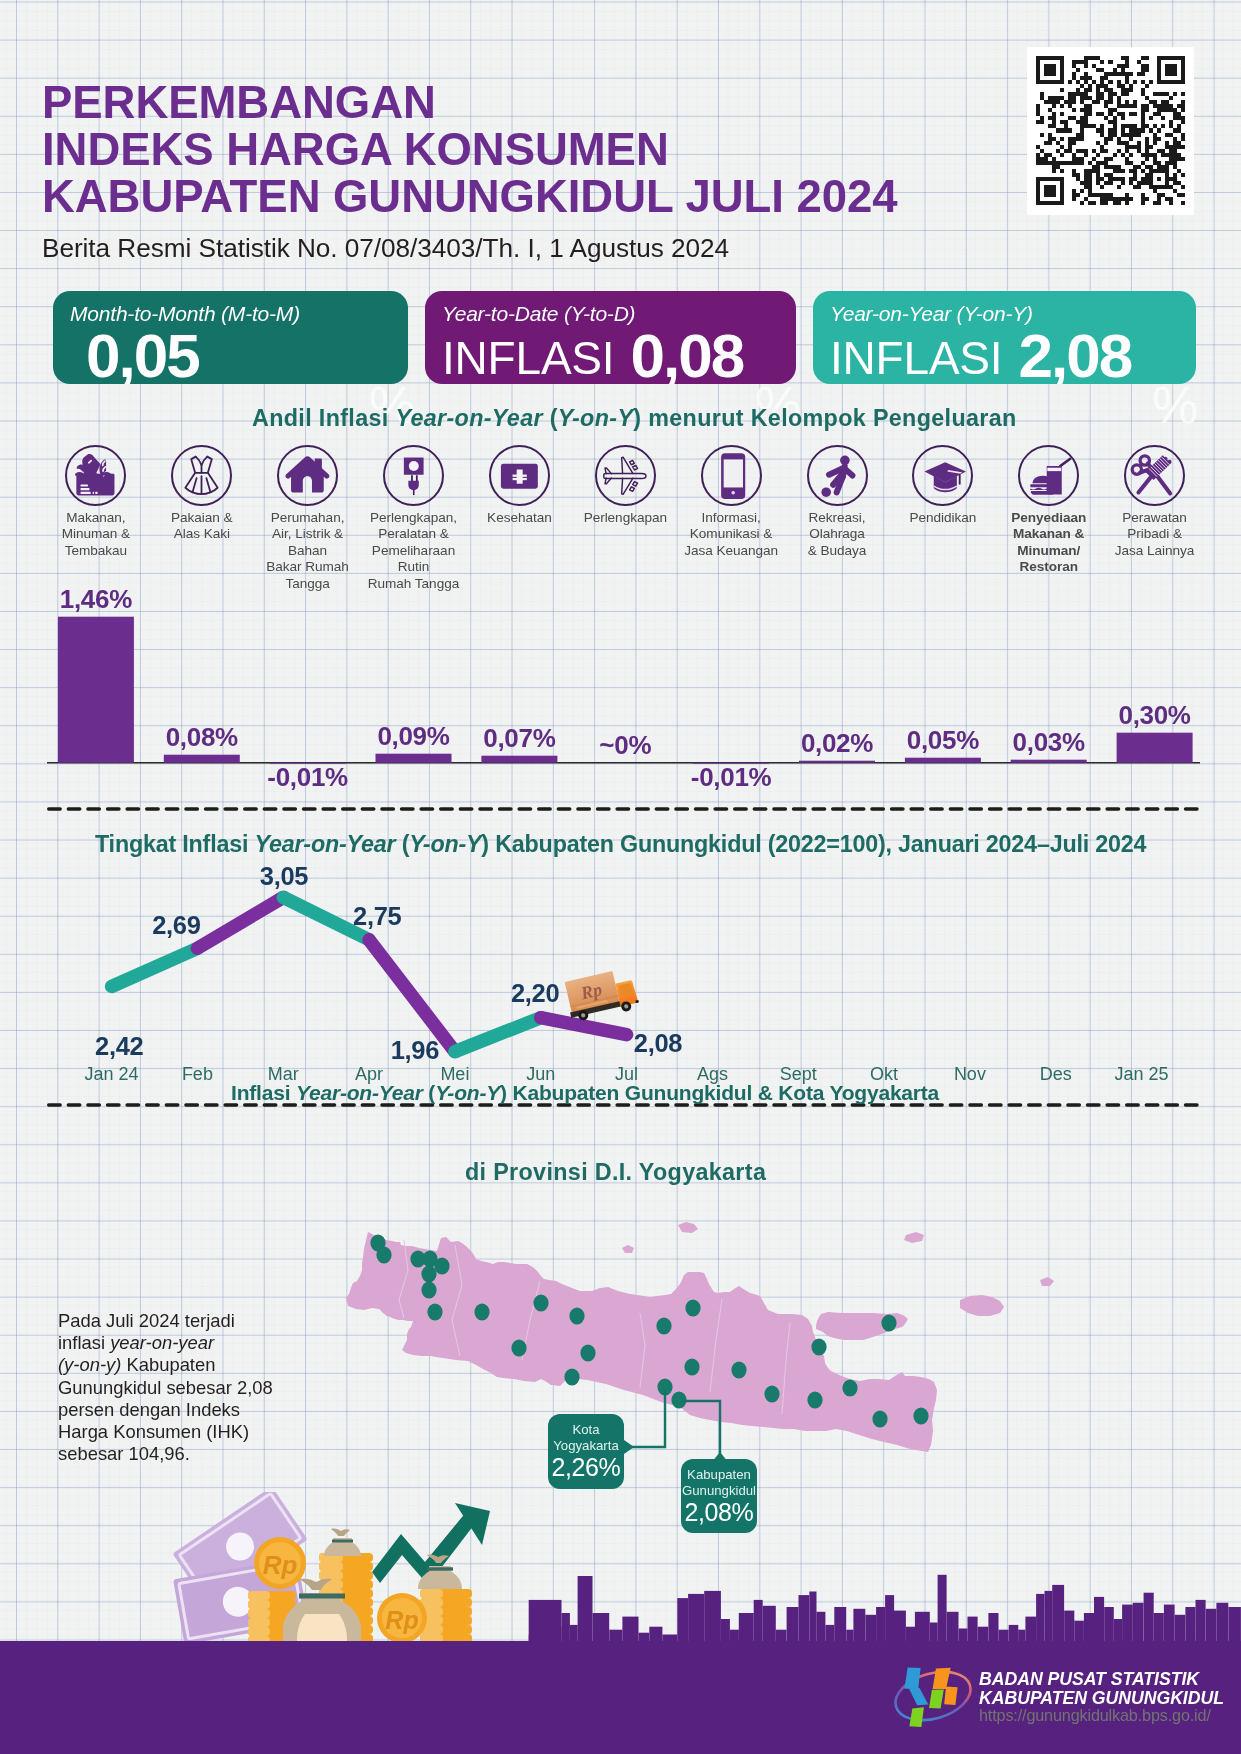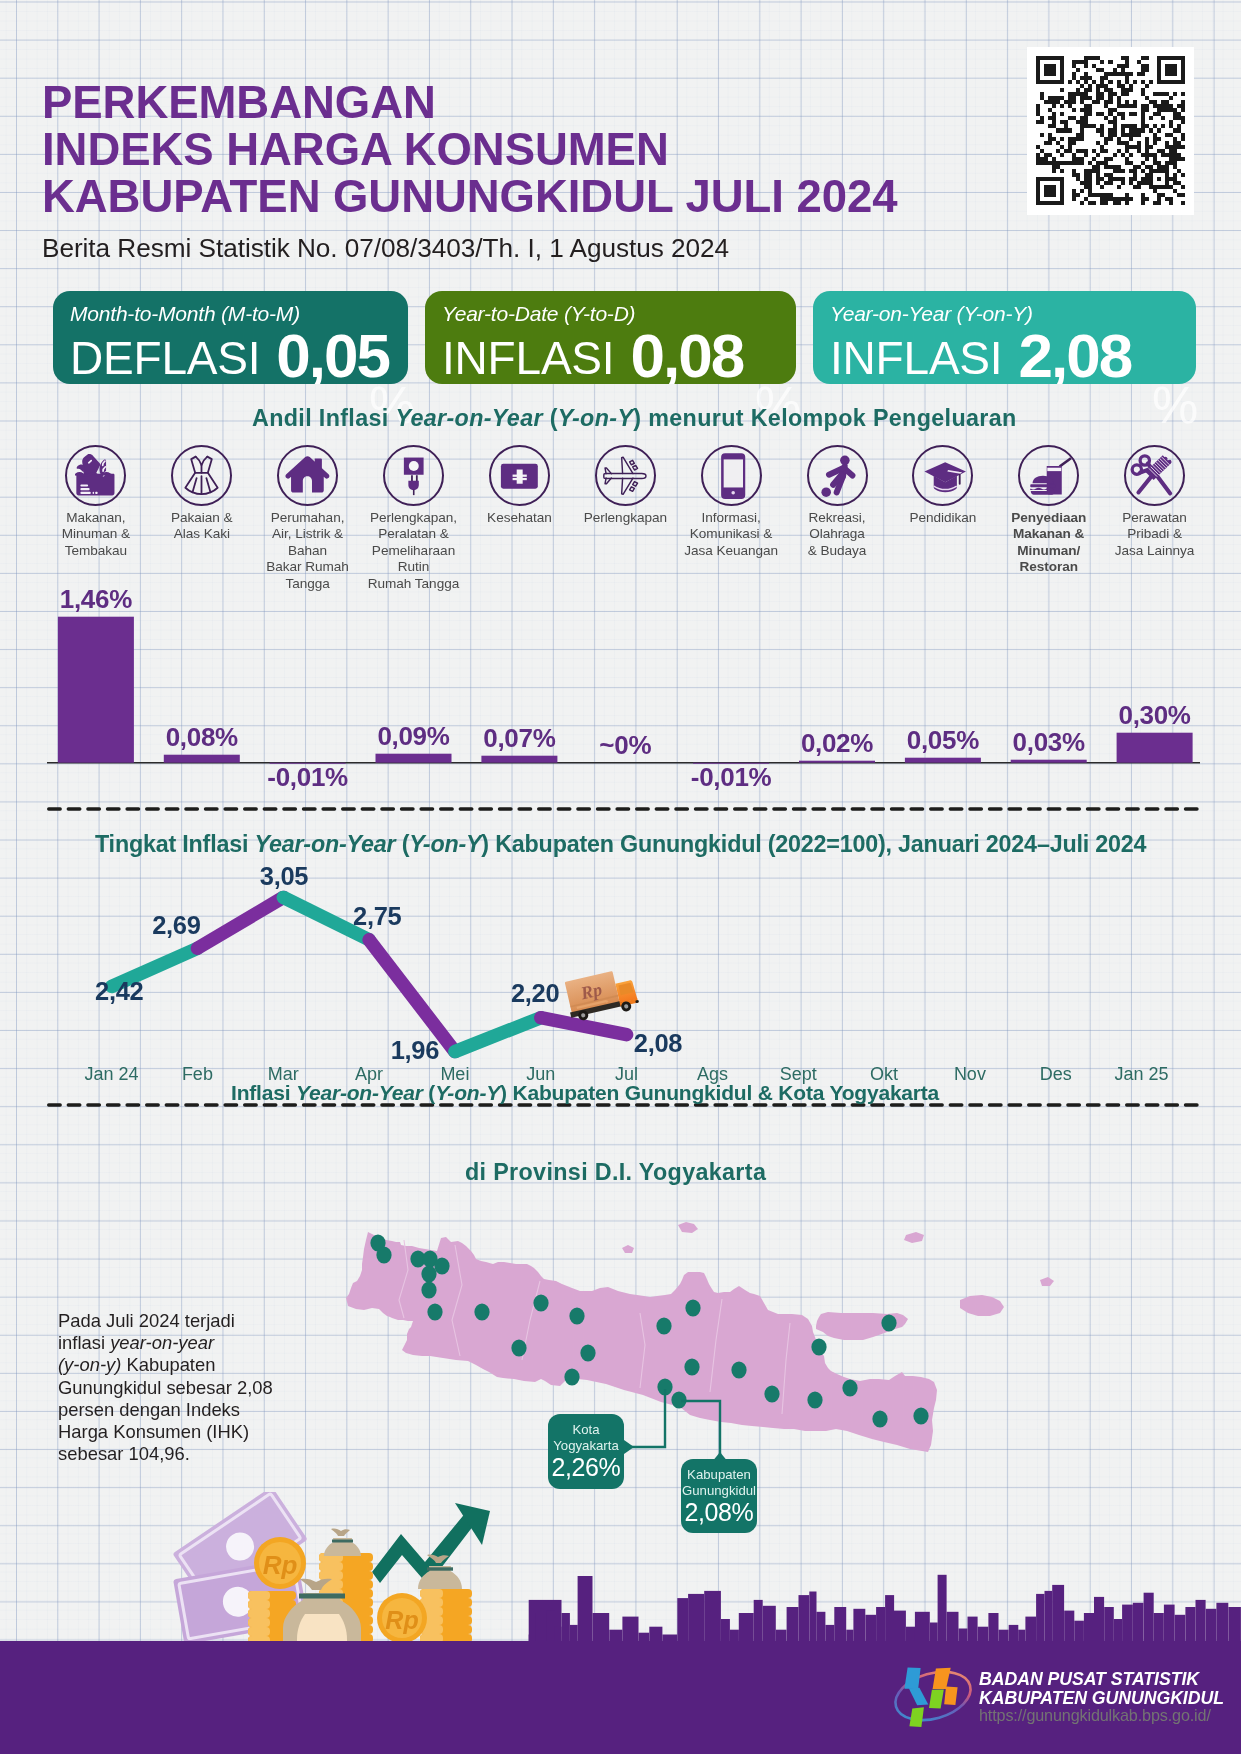--- a/index.html
+++ b/index.html
@@ -729,27 +729,26 @@
       <rect x="29" y="36" width="1" height="1" fill="#1a1a1a"></rect>
       <rect x="30" y="36" width="1" height="1" fill="#1a1a1a"></rect>
       <rect x="33" y="36" width="1" height="1" fill="#1a1a1a"></rect>
       <rect x="36" y="36" width="1" height="1" fill="#1a1a1a"></rect>
     </svg>
 </div>
 
 <div class="statbox" style="left:53px;top:291px;width:355px;height:93px;background:#147267;">
   <div class="sb-label">Month-to-Month (M-to-M)</div>
   <div class="sb-main">
-    <span class="sb-kind">DEFLASI</span>
     <span class="sb-value">0,05</span>
   </div>
 </div>
 <div class="pct-wm" style="left:369px;top:379px;">%</div>
 
-<div class="statbox" style="left:425px;top:291px;width:371px;height:93px;background:#4d7c0f;">
+<div class="statbox" style="left:425px;top:291px;width:371px;height:93px;background:#701a75;">
   <div class="sb-label">Year-to-Date (Y-to-D)</div>
   <div class="sb-main">
     <span class="sb-kind">INFLASI</span>
     <span class="sb-value">0,08</span>
   </div>
 </div>
 <div class="pct-wm" style="left:755px;top:379px;">%</div>
 
 <div class="statbox" style="left:813px;top:291px;width:383px;height:93px;background:#2bb3a3;">
   <div class="sb-label">Year-on-Year (Y-on-Y)</div>
@@ -985,21 +984,21 @@
 
 <div id="line-layer">
     <svg width="1241" height="1754" style="position:absolute;left:0;top:0">
       <path d="M111.6 986.5L197.4 948.3" stroke="#20a898" stroke-width="13.5" stroke-linecap="round" fill="none"></path>
       <path d="M197.4 948.3L283.3 897.4" stroke="#7b2e9e" stroke-width="13.5" stroke-linecap="round" fill="none"></path>
       <path d="M283.3 897.4L369.1 939.8" stroke="#20a898" stroke-width="13.5" stroke-linecap="round" fill="none"></path>
       <path d="M369.1 939.8L454.9 1051.6" stroke="#7b2e9e" stroke-width="13.5" stroke-linecap="round" fill="none"></path>
       <path d="M454.9 1051.6L540.8 1017.7" stroke="#20a898" stroke-width="13.5" stroke-linecap="round" fill="none"></path>
       <path d="M540.8 1017.7L626.6 1034.7" stroke="#7b2e9e" stroke-width="13.5" stroke-linecap="round" fill="none"></path>
     </svg>
-    <div class="lc-label" style="left:95px;top:977px;">2,42</div>
+    <div class="lc-label" style="left:95px;top:1032px;">2,42</div>
     <div class="lc-label" style="left:152.2px;top:910.6px;">2,69</div>
     <div class="lc-label" style="left:259.8px;top:861.7px;">3,05</div>
     <div class="lc-label" style="left:353px;top:902.3px;">2,75</div>
     <div class="lc-label" style="left:390.7px;top:1036.3px;">1,96</div>
     <div class="lc-label" style="left:510.9px;top:979.3px;">2,20</div>
     <div class="lc-label" style="left:633.8px;top:1028.8px;">2,08</div>
     <div class="lc-month" style="left:61.6px;top:1064px;width:100px;">Jan 24</div>
     <div class="lc-month" style="left:147.4px;top:1064px;width:100px;">Feb</div>
     <div class="lc-month" style="left:233.3px;top:1064px;width:100px;">Mar</div>
     <div class="lc-month" style="left:319.1px;top:1064px;width:100px;">Apr</div>

